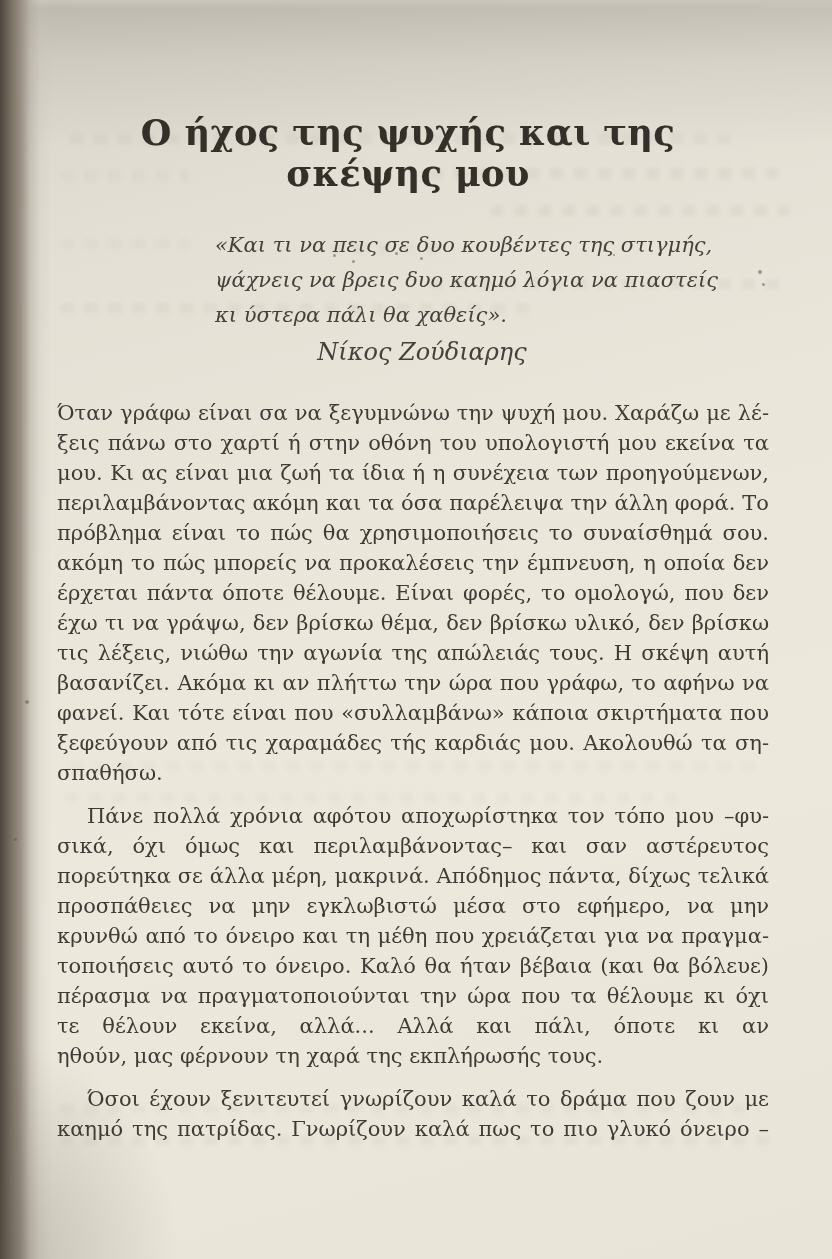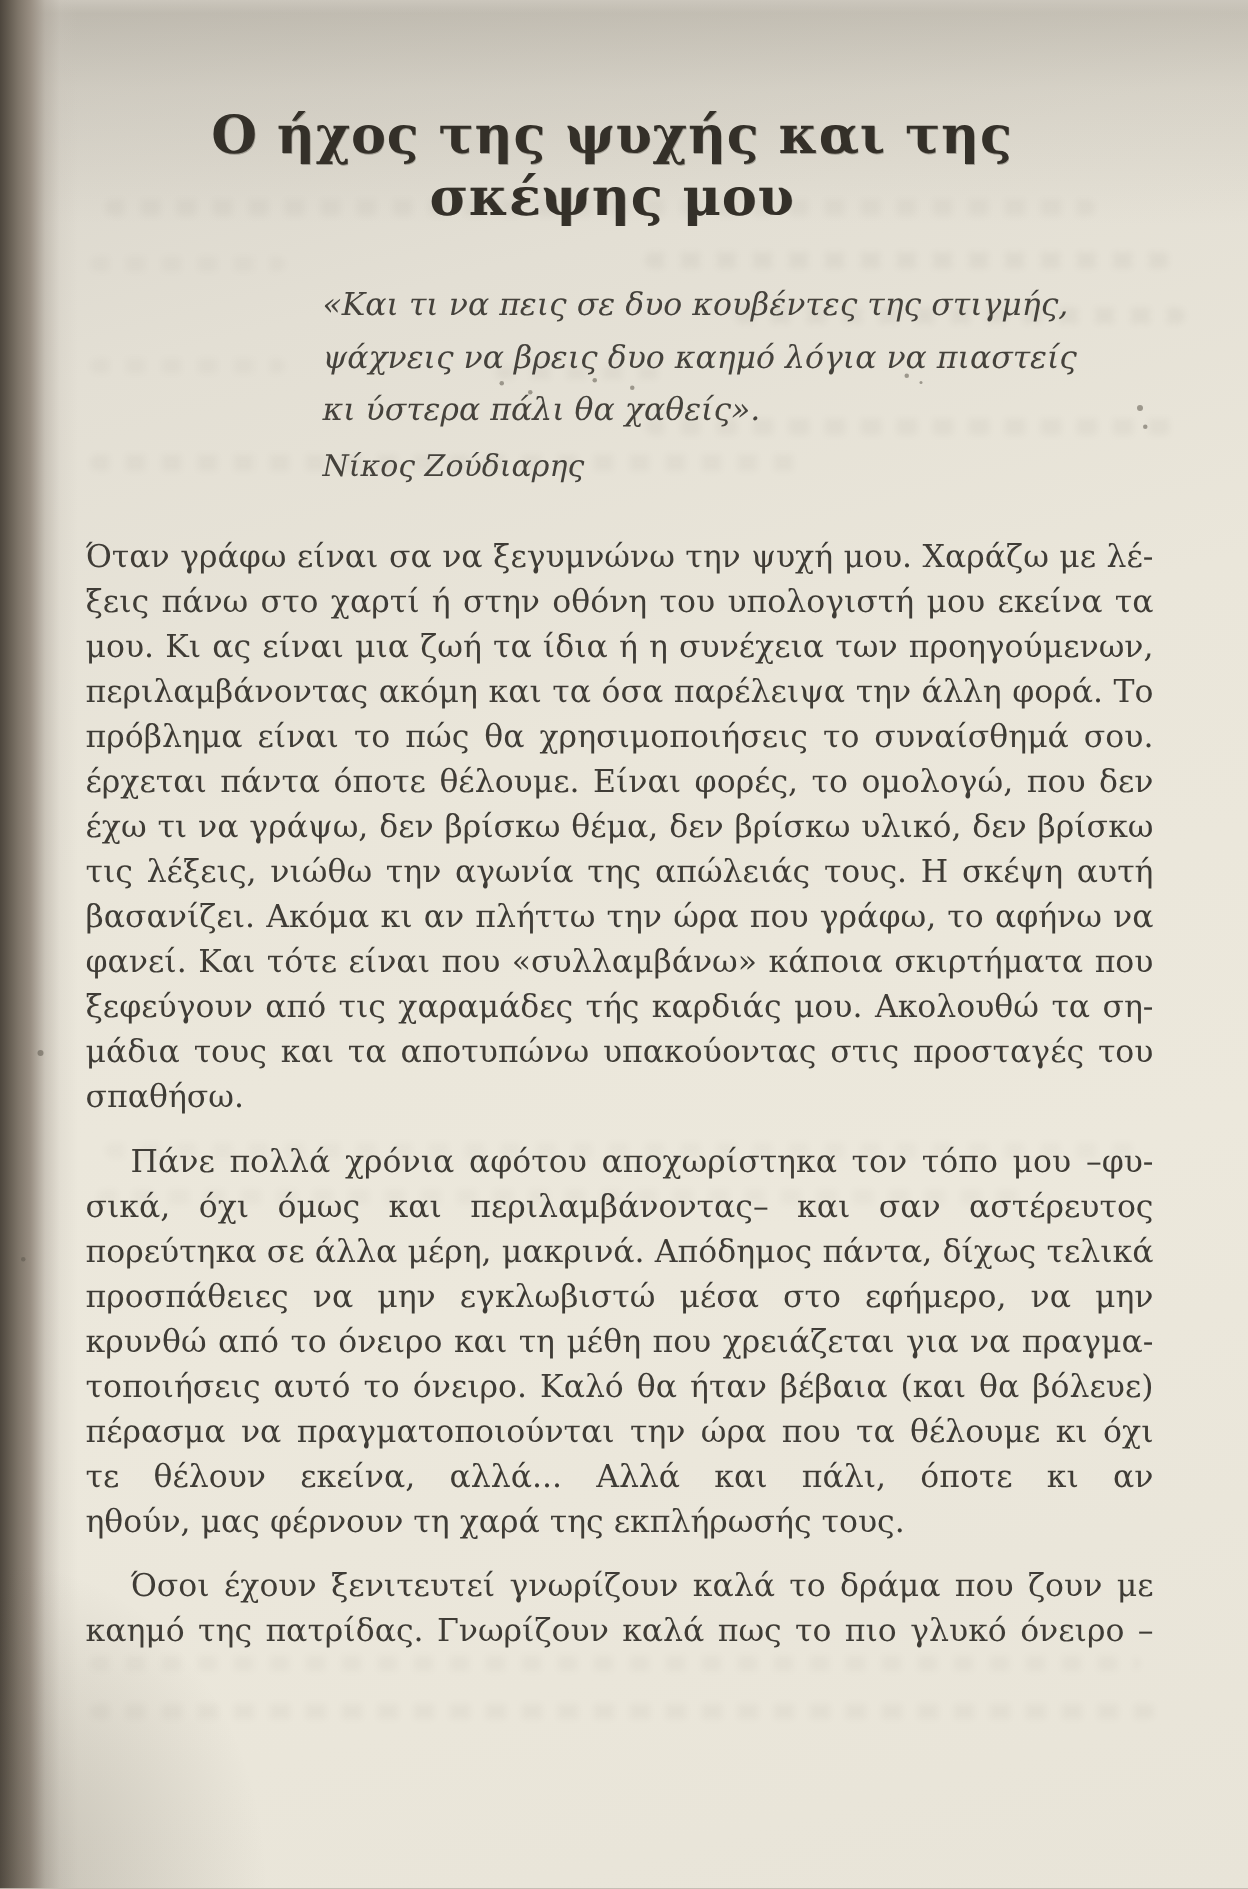--- a/index.html
+++ b/index.html
@@ -52,43 +52,43 @@
     pointer-events: none;
   }
   .speck {
     position: absolute;
     background: #5f594e;
     border-radius: 50%;
     pointer-events: none;
   }
   .content {
     position: relative;
-    padding: 70px 63px 0 57px;
+    padding: 112px 63px 0 57px;
   }
   .title {
     margin: 0 10px 0 0;
     text-align: center;
     font-size: 35px;
     font-weight: bold;
     letter-spacing: 0.5px;
     color: var(--title-ink, #343029);
     text-shadow: 0.4px 0.4px 0 rgba(52,48,41,0.35);
   }
   .epigraph {
     margin: 34px 0 0 158px;
     font-style: italic;
     font-size: 21px;
     line-height: 35px;
     color: #45423c;
   }
   .attribution {
     margin-top: 2px;
-    text-align: left;
+    text-align: center;
     padding-right: 140px;
-    font-size: 20px;
+    font-size: 24px;
     line-height: 35px;
   }
   .body-text {
     margin-top: 28px;
     font-size: 21px;
     line-height: 30px;
     color: var(--ink, #3f3c36);
   }
   .paragraph { margin: 0 0 13px 0; }
   .paragraph:last-child { margin-bottom: 0; }
@@ -148,27 +148,27 @@
       <div class="attribution">Νίκος Ζούδιαρης</div>
     </div>
 
     <div class="body-text" id="body-text">
         <div class="paragraph">
           <div class="line">Όταν γράφω είναι σα να ξεγυμνώνω την ψυχή μου. Χαράζω με λέ-</div>
           <div class="line">ξεις πάνω στο χαρτί ή στην οθόνη του υπολογιστή μου εκείνα τα</div>
           <div class="line">μου. Κι ας είναι μια ζωή τα ίδια ή η συνέχεια των προηγούμενων,</div>
           <div class="line">περιλαμβάνοντας ακόμη και τα όσα παρέλειψα την άλλη φορά. Το</div>
           <div class="line">πρόβλημα είναι το πώς θα χρησιμοποιήσεις το συναίσθημά σου. Ή</div>
+          <div class="line">ακόμη το πώς μπορείς να προκαλέσεις την έμπνευση, η οποία δεν</div>
           <div class="line">έρχεται πάντα όποτε θέλουμε. Είναι φορές, το ομολογώ, που δεν</div>
           <div class="line">έχω τι να γράψω, δεν βρίσκω θέμα, δεν βρίσκω υλικό, δεν βρίσκω</div>
           <div class="line">τις λέξεις, νιώθω την αγωνία της απώλειάς τους. Η σκέψη αυτή με</div>
           <div class="line">βασανίζει. Ακόμα κι αν πλήττω την ώρα που γράφω, το αφήνω να</div>
           <div class="line">φανεί. Και τότε είναι που «συλλαμβάνω» κάποια σκιρτήματα που</div>
           <div class="line">ξεφεύγουν από τις χαραμάδες τής καρδιάς μου. Ακολουθώ τα ση-</div>
-          <div class="line">μάδια τους και τα αποτυπώνω υπακούοντας στις προσταγές του</div>
           <div class="line last">σπαθήσω.</div>
         </div>
         <div class="paragraph">
           <div class="line first">Πάνε πολλά χρόνια αφότου αποχωρίστηκα τον τόπο μου –φυ-</div>
           <div class="line">σικά, όχι όμως και περιλαμβάνοντας– και σαν αστέρευτος ποταμός</div>
           <div class="line">πορεύτηκα σε άλλα μέρη, μακρινά. Απόδημος πάντα, δίχως τελικά</div>
           <div class="line">προσπάθειες να μην εγκλωβιστώ μέσα στο εφήμερο, να μην απομα-</div>
           <div class="line">κρυνθώ από το όνειρο και τη μέθη που χρειάζεται για να πραγμα-</div>
           <div class="line">τοποιήσεις αυτό το όνειρο. Καλό θα ήταν βέβαια (και θα βόλευε) τα</div>
           <div class="line">πέρασμα να πραγματοποιούνται την ώρα που τα θέλουμε κι όχι όπο-</div>

